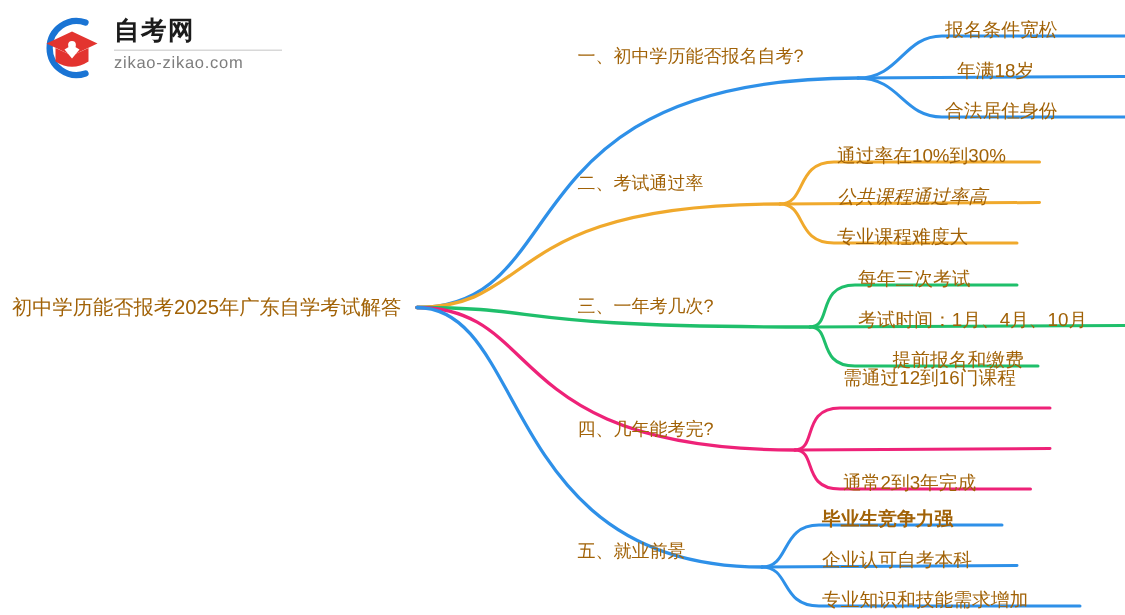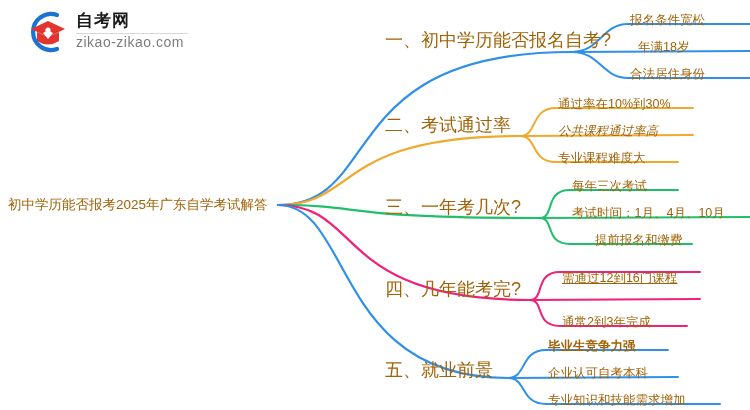--- a/index.html
+++ b/index.html
@@ -57,41 +57,41 @@
     line-height: 22px;
     white-space: nowrap;
   }
   .logo-rule {
     width: 112px;
     height: 1px;
     background: #d8d8d8;
     margin: 1px 0 2px 0;
   }
   .logo-sub {
-    font-size: 14px;
+    font-size: 11px;
     color: #7d7d7d;
     letter-spacing: 0.5px;
     line-height: 12px;
     white-space: nowrap;
   }
 
   
   .node {
     position: absolute;
     white-space: nowrap;
     color: #a16207;
     line-height: 1;
   }
   .root-node {
     font-size: 13.5px;
     left: 8px;
     top: 198px;
   }
   .branch-node {
-    font-size: 18px;
+    font-size: 12px;
   }
   .leaf-node {
     font-size: 12.5px;
   }
 </style>
 </head>
 <body>
 
 <div id="canvas">
 
@@ -141,19 +141,19 @@
     <div class="node leaf-node" style="left: 630px; top: 68px;">合法居住身份</div>
     <div class="node branch-node" style="left: 385px; top: 116px;">二、考试通过率</div>
     <div class="node leaf-node" style="left: 558px; top: 98px;">通过率在10%到30%</div>
     <div class="node leaf-node" style="left: 558px; top: 125px; font-style: italic;">公共课程通过率高</div>
     <div class="node leaf-node" style="left: 558px; top: 152px;">专业课程难度大</div>
     <div class="node branch-node" style="left: 385px; top: 198px;">三、一年考几次?</div>
     <div class="node leaf-node" style="left: 572px; top: 180px;">每年三次考试</div>
     <div class="node leaf-node" style="left: 572px; top: 207px;">考试时间：1月、4月、10月</div>
     <div class="node leaf-node" style="left: 572px; top: 234px; margin-left: 23px;">提前报名和缴费</div>
     <div class="node branch-node" style="left: 385px; top: 280px;">四、几年能考完?</div>
-    <div class="node leaf-node" style="left: 562px; top: 272px; text-decoration: underline;">需通过12到16门课程</div>
+    <div class="node leaf-node" style="left: 562px; top: 246px;">需通过12到16门课程</div>
     <div class="node leaf-node" style="left: 562px; top: 316px;">通常2到3年完成</div>
     <div class="node branch-node" style="left: 385px; top: 361px;">五、就业前景</div>
     <div class="node leaf-node" style="left: 548px; top: 340px; font-weight: bold;">毕业生竞争力强</div>
     <div class="node leaf-node" style="left: 548px; top: 367px;">企业认可自考本科</div>
     <div class="node leaf-node" style="left: 548px; top: 394px;">专业知识和技能需求增加</div>
   </div>
 
 </body></html>

